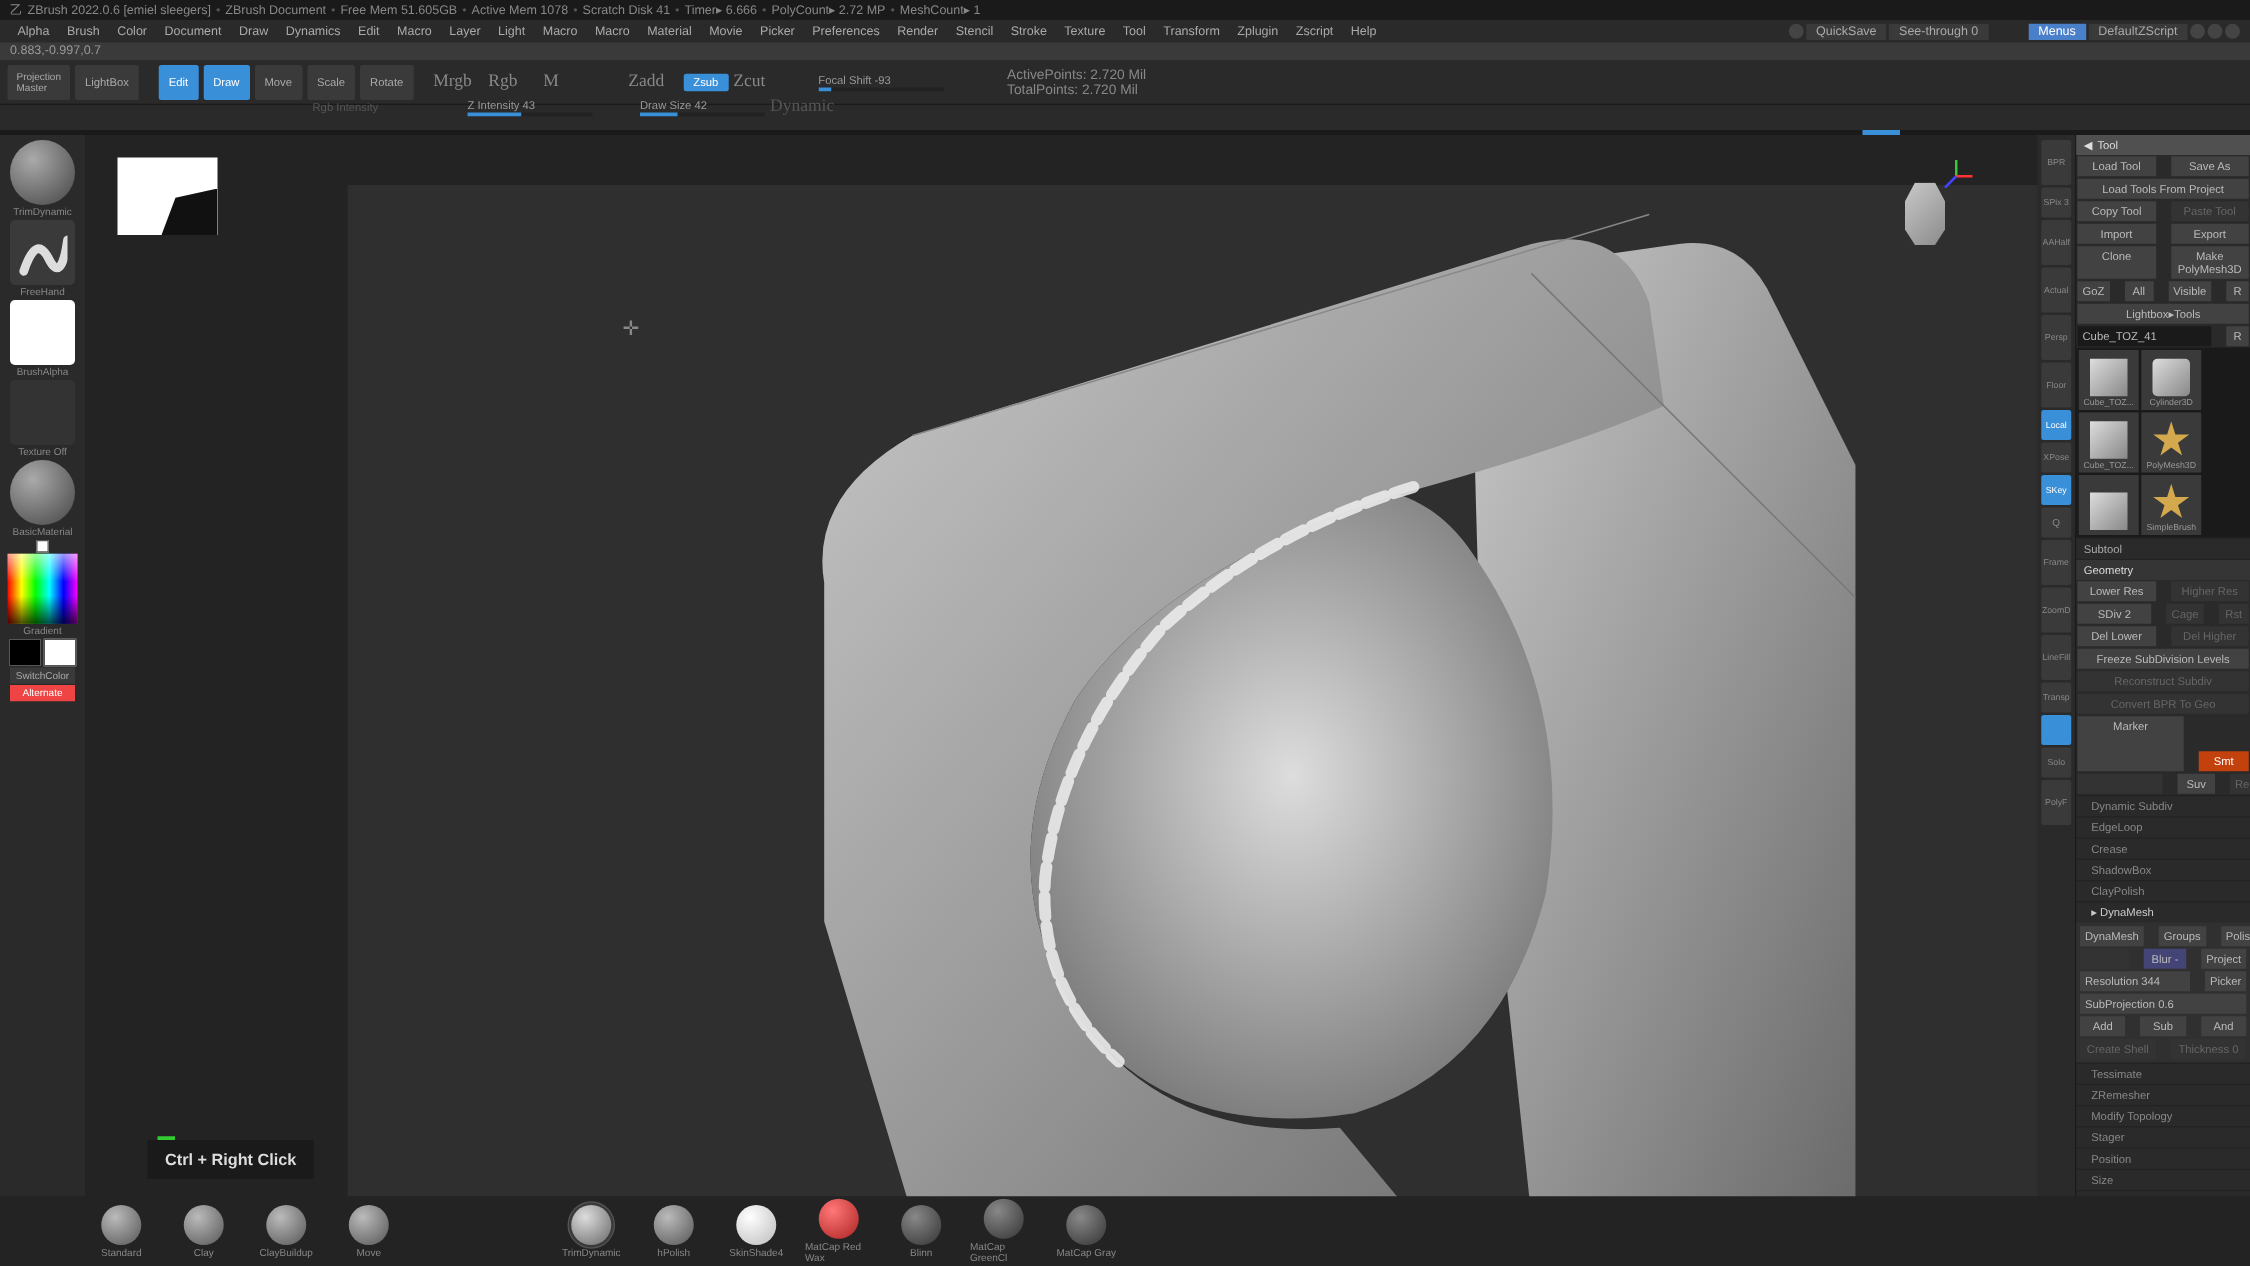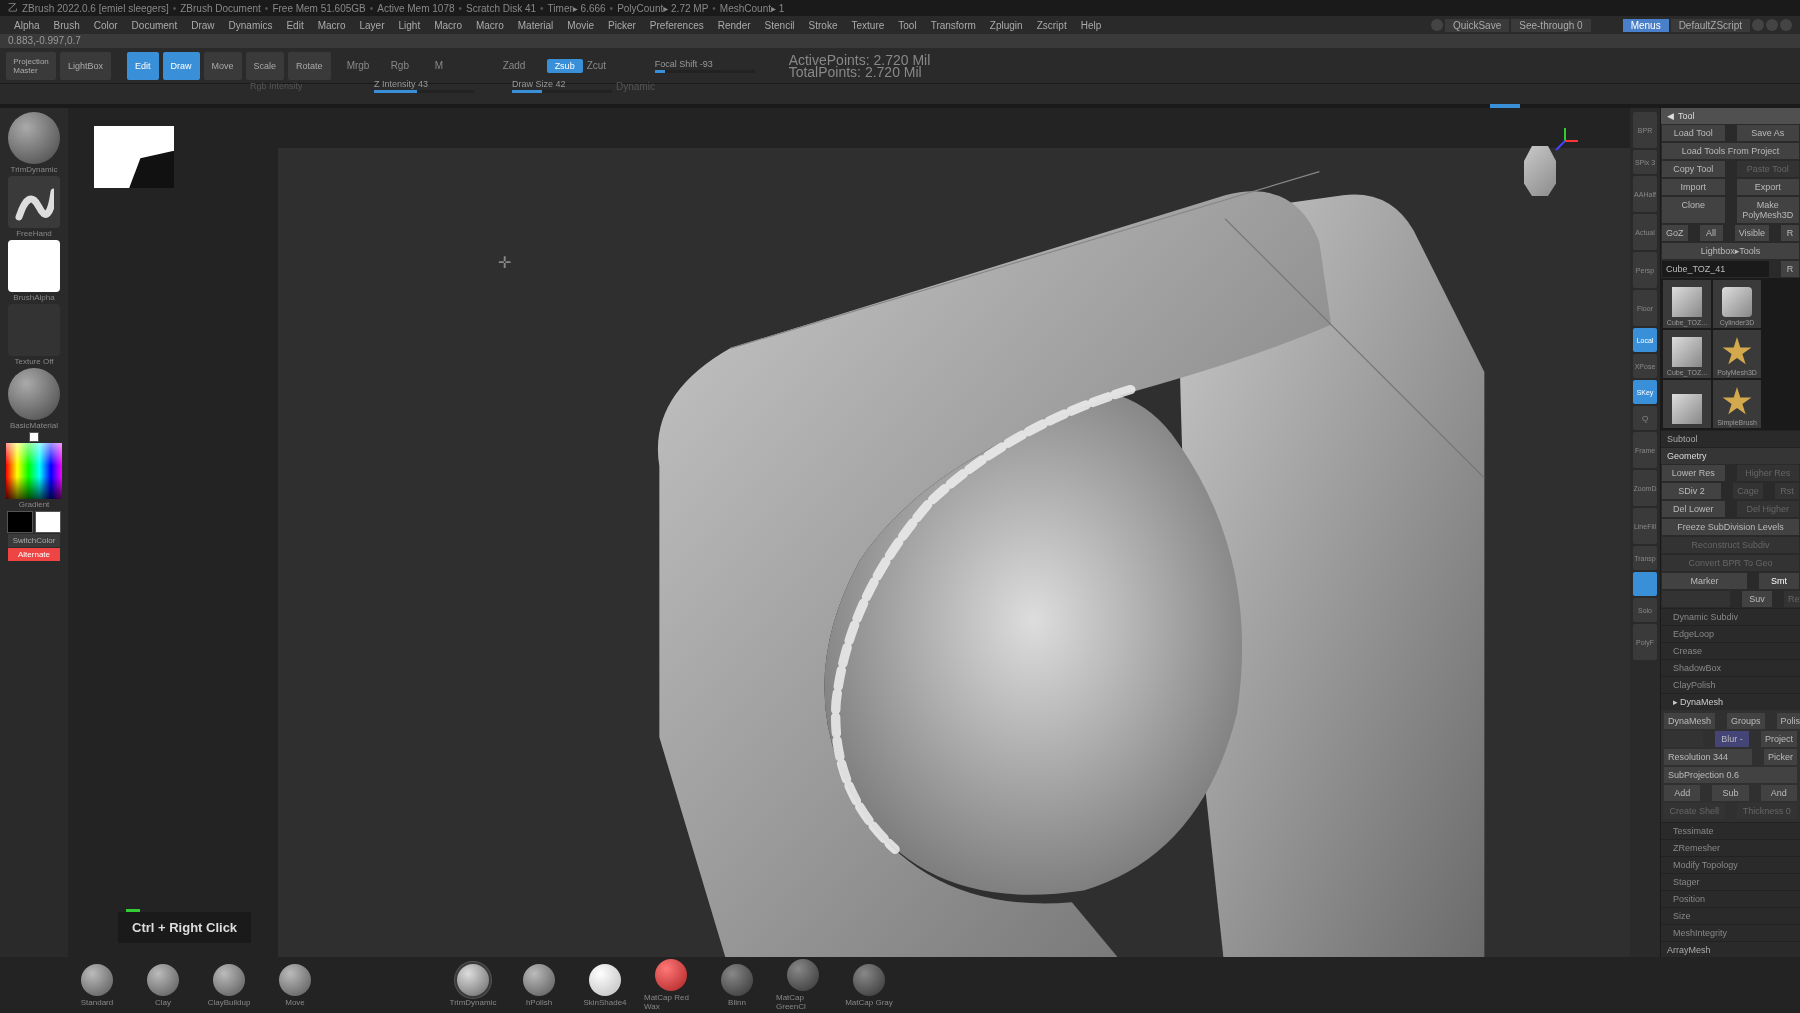--- a/index.html
+++ b/index.html
@@ -20,22 +20,22 @@
 
 .statusbar { background: #3a3a3a; height: 14px; padding: 1px 8px; font-size: 10px; color: #999; }
 
 
 .topcontrols { background: #2a2a2a; height: 36px; display: flex; align-items: center; padding: 2px 6px; gap: 4px; border-bottom: 1px solid #1a1a1a; }
 .tc-btn { background: #3a3a3a; padding: 4px 8px; font-size: 9px; color: #aaa; border-radius: 2px; cursor: pointer; display: flex; flex-direction: column; align-items: center; justify-content: center; height: 28px; min-width: 30px; }
 .tc-btn.blue { background: #3a8fd9; color: #fff; }
 .tc-slider { display: flex; flex-direction: column; font-size: 9px; gap: 1px; }
 .tc-slider .bar { width: 100px; height: 3px; background: #222; position: relative; }
 .tc-slider .bar .fill { height: 100%; background: #3a8fd9; }
-.tc-label { font-size: 10px; color: #888; min-width: 40px; }
-.tc-stats { font-size: 14px; color: #888; margin-left: 6px; line-height: 12px; }
+.tc-label { font-size: 14px; color: #888; min-width: 40px; font-family: Liberation Serif, serif; }
+.tc-stats { font-size: 11px; color: #888; margin-left: 23px; line-height: 12px; }
 
 
 .progbar { height: 4px; background: #1a1a1a; position: relative; }
 .progbar .fill { position: absolute; right: 280px; height: 100%; width: 30px; background: #3a8fd9; }
 
 
 .main { display: flex; height: calc(100% - 88px - 60px); }
 
 
 .leftbar { width: 68px; background: #2a2a2a; display: flex; flex-direction: column; align-items: center; padding: 4px 2px; gap: 2px; }
@@ -76,21 +76,21 @@
 .nav-head { width: 40px; height: 50px; background: linear-gradient(135deg, #ccc, #888); margin: 20px auto 0; clip-path: polygon(30% 0, 70% 0, 90% 30%, 90% 75%, 70% 100%, 30% 100%, 10% 75%, 10% 30%); }
 .nav-axes { position: absolute; top: 0; right: 0; width: 30px; height: 30px; }
 
 
 .rightpanel { width: 140px; background: #2a2a2a; border-left: 1px solid #1a1a1a; display: flex; flex-direction: column; font-size: 9px; }
 .rp-header { background: #505050; padding: 3px 6px; color: #ddd; display: flex; align-items: center; gap: 4px; }
 .rp-header .close { cursor: pointer; }
 .rp-row { display: flex; gap: 12px; padding: 1px; }
 .rp-btn { flex: 1; background: #424242; padding: 3px 4px; text-align: center; cursor: pointer; color: #bbb; font-size: 9px; }
 .rp-btn.dim { background: #333; color: #666; }
-.rp-btn.blue { background: #404040; color: #fff; }
+.rp-btn.blue { background: #c2410c; color: #fff; margin-top: 28px; }
 .rp-btn.narrow { flex: 0 0 18px; }
 .rp-thumbs { display: flex; flex-wrap: wrap; gap: 2px; padding: 2px; background: #1a1a1a; }
 .rp-thumb { width: 48px; height: 48px; background: #3a3a3a; display: flex; flex-direction: column; align-items: center; justify-content: flex-end; font-size: 7px; padding: 2px; color: #999; cursor: pointer; }
 .rp-thumb .shape { width: 30px; height: 30px; background: linear-gradient(135deg, #ddd, #888); margin-bottom: 2px; }
 .rp-thumb .shape.star { clip-path: polygon(50% 0%, 61% 35%, 98% 35%, 68% 57%, 79% 91%, 50% 70%, 21% 91%, 32% 57%, 2% 35%, 39% 35%); background: #d4a94e; }
 .rp-section { padding: 3px 6px; color: #aaa; cursor: pointer; border-top: 1px solid #222; }
 .rp-section.sub { padding-left: 12px; color: #888; }
 .rp-section.active { color: #ddd; }
 
 

